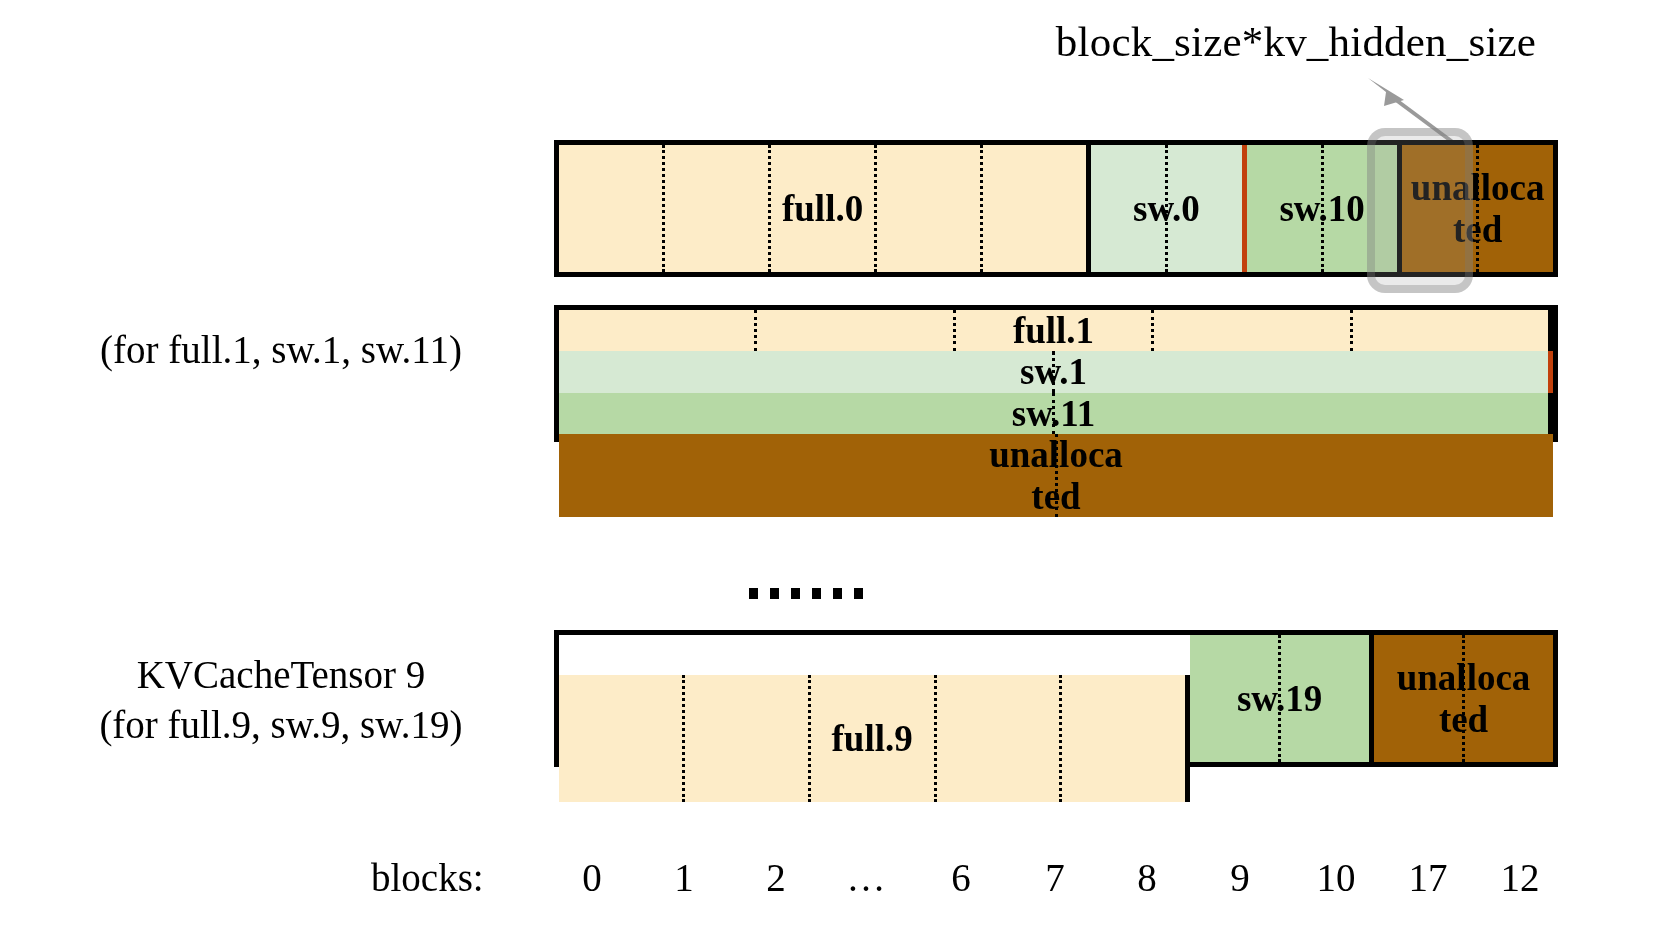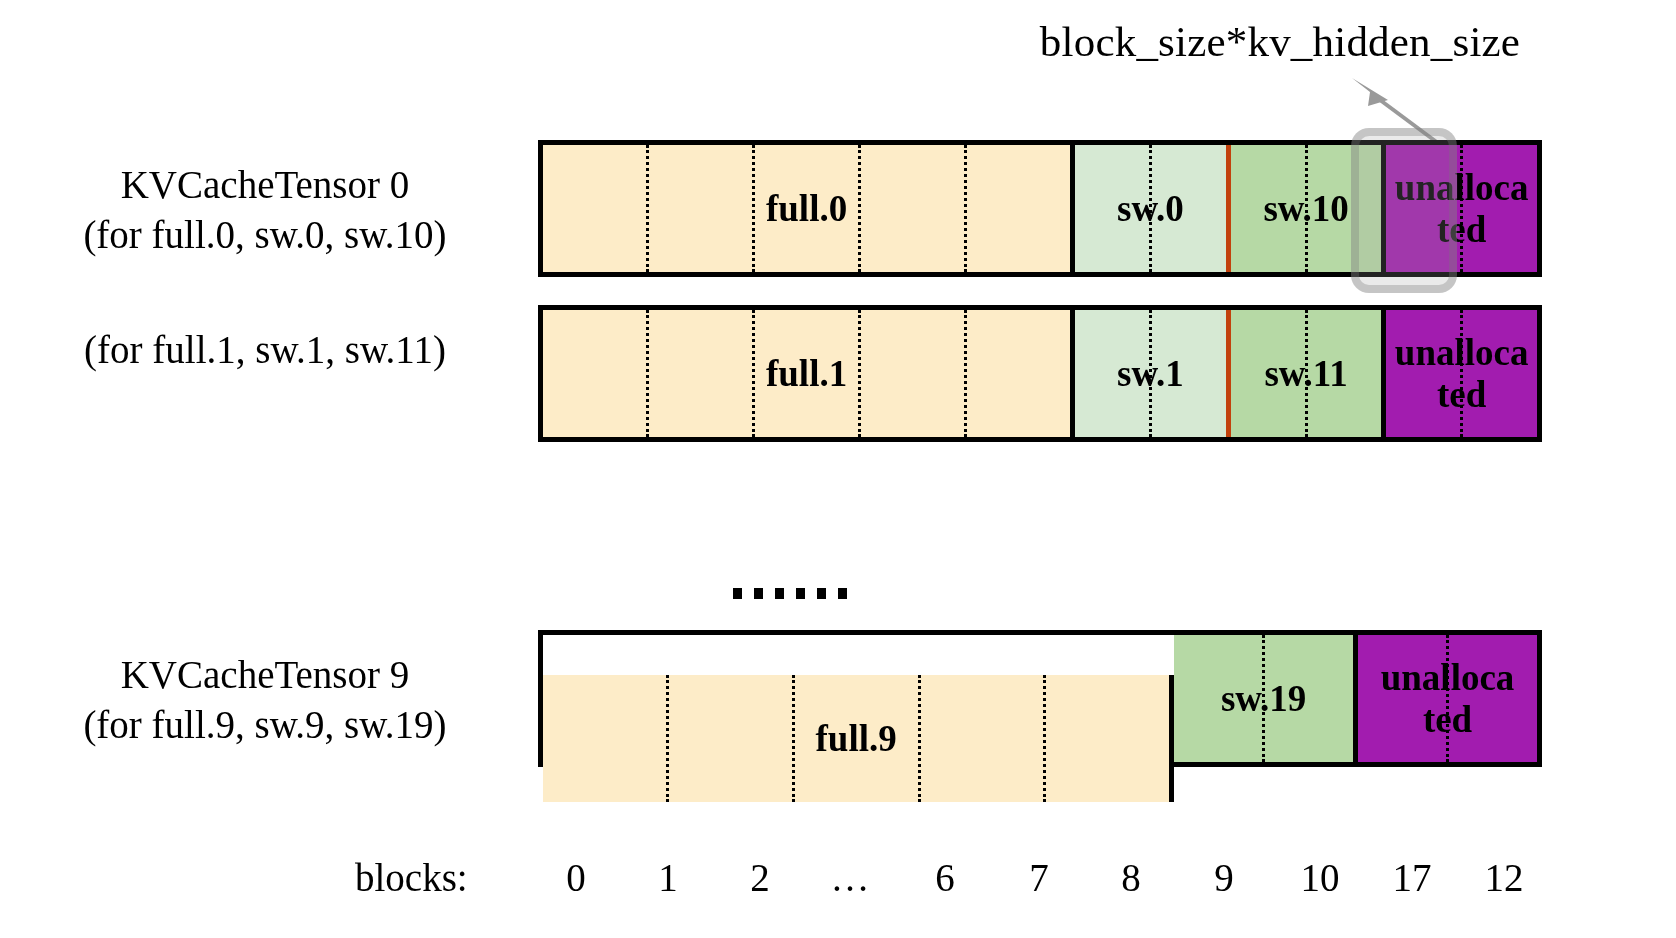--- a/index.html
+++ b/index.html
@@ -11,21 +11,21 @@
     width: 1676px;
     height: 938px;
     position: relative;
     overflow: hidden;
     font-family: "Liberation Serif", "DejaVu Serif", serif;
     color: #000000;
   }
 
   #diagram {
     position: absolute;
-    left: 0; top: 0;
+    left: 16px; top: 0;
     width: 1432px;
     height: 938px;
   }
 
   
   .annotation-text {
     position: absolute;
     left: 1000px;
     top: 16px;
     width: 560px;
@@ -80,21 +80,21 @@
     align-items: center;
     justify-content: center;
     font-weight: bold;
     font-size: 37px;
     color: #000;
     overflow: visible;
   }
   .seg.full      { background: #fdecc8; border-right: 5px solid #000; }
   .seg.sw-light  { background: #d6e9d3; border-right: 5px solid #c2410c; }
   .seg.sw-dark   { background: #b6d9a5; border-right: 5px solid #000; }
-  .seg.unalloc   { background: #a21caf; font-family: Liberation Serif, serif; }
+  .seg.unalloc   { background: #a16207; font-family: Liberation Serif, serif; }
 
   .seg-label {
     position: relative;
     z-index: 3;
     text-align: center;
     line-height: 1.12;
     white-space: pre-line;
   }
 
   
@@ -172,24 +172,20 @@
 
 <div id="diagram">
 
   <div class="annotation-text">block_size*kv_hidden_size</div>
 
   <svg class="annotation-arrow" viewBox="0 0 130 90">
     <line x1="120" y1="82" x2="42" y2="24" stroke="#9a9a9a" stroke-width="4"></line>
     <polygon points="22,8 58,30 38,36 40,22" fill="#9a9a9a"></polygon>
   </svg>
 
-  <div class="row-label" style="top:160px;">
-    <span>KVCacheTensor 0</span>
-    <span class="l2">(for full.0, sw.0, sw.10)</span>
-  </div>
 
   <div class="bar" style="top:140px;">
     <div class="seg full" style="flex:7 1 0;justify-content:center;">
       <div class="dividers">
         <span></span>
           <span></span>
           <span></span>
           <span></span>
           <span></span>
       </div>
@@ -218,21 +214,21 @@
 ted</div>
     </div>
   </div>
 
   <div class="highlight-box"></div>
 
   <div class="row-label" style="top:325px;">
     <span class="l2">(for full.1, sw.1, sw.11)</span>
   </div>
 
-  <div class="bar" style="top:305px;">
+  <div class="bar" style="top:305px;flex-direction:column;">
     <div class="seg full" style="flex:7 1 0;">
       <div class="dividers">
         <span></span>
           <span></span>
           <span></span>
           <span></span>
           <span></span>
       </div>
       <div class="seg-label">full.1</div>
     </div>

